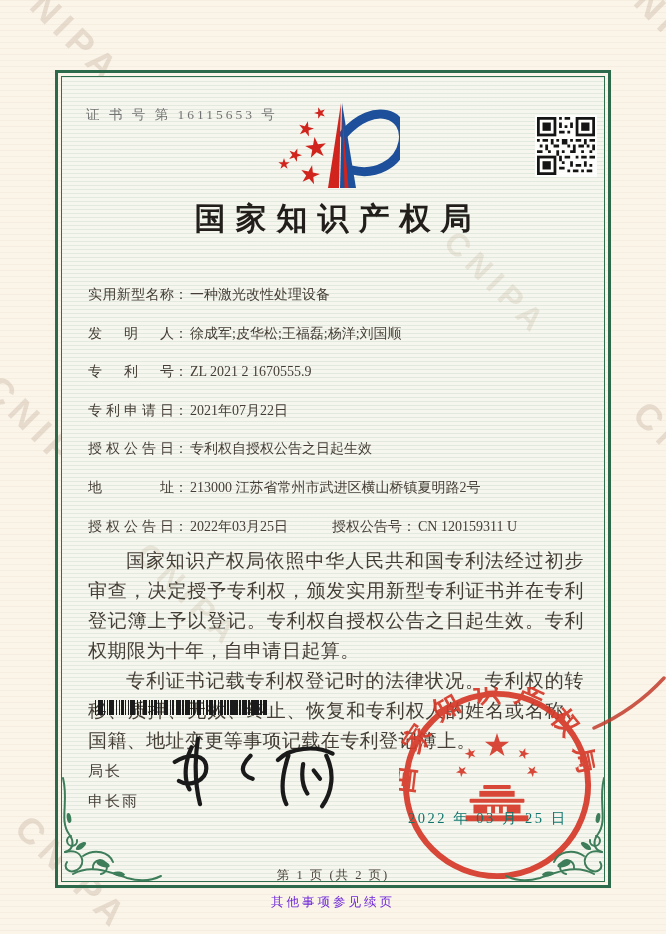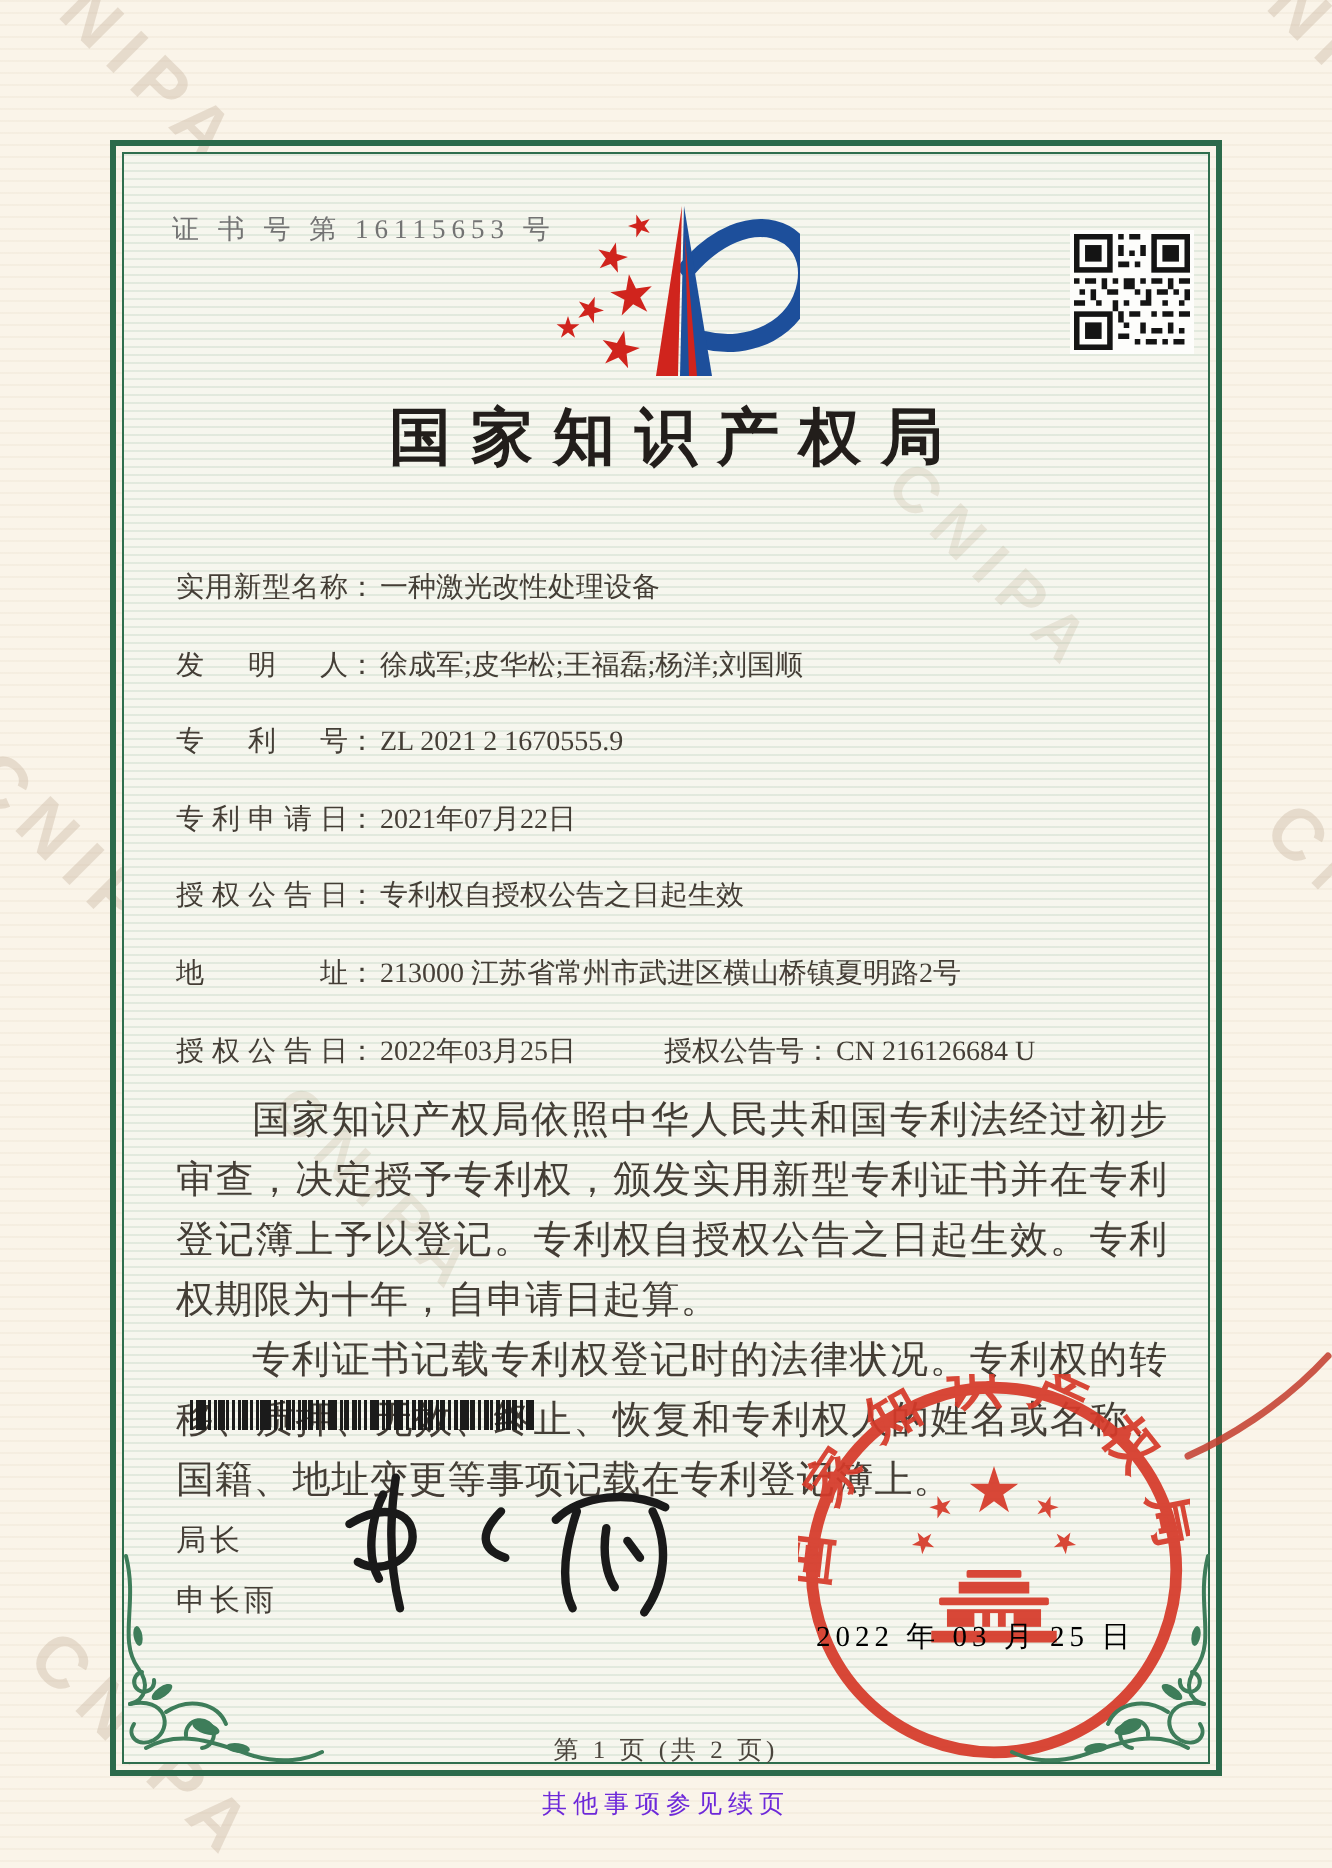--- a/index.html
+++ b/index.html
@@ -48,21 +48,21 @@
     background-image:
       repeating-linear-gradient(90deg,#1b1b1b 0 1.5px,transparent 1.5px 3px),
       repeating-linear-gradient(90deg,#1b1b1b 0 1px,transparent 1px 7px),
       repeating-linear-gradient(90deg,transparent 0 4px,#1b1b1b 4px 6.5px,transparent 6.5px 11px);
   }
   .director{position:absolute;left:88px;top:756px;font-size:15px;line-height:30px;letter-spacing:2px;}
   .signature{position:absolute;left:160px;top:732px;width:200px;height:80px;}
   .seal{position:absolute;left:399px;top:687px;width:196px;height:196px;opacity:.93;}
   .seal-date{
     position:absolute;left:408px;top:809px;width:190px;
-    font-size:14.5px;letter-spacing:2.5px;color:#000000;white-space:nowrap;
+    font-size:14.5px;letter-spacing:2.5px;color:#0f766e;white-space:nowrap;
   }
   .page-info{position:absolute;left:0;right:0;top:851px;text-align:center;font-size:12.5px;letter-spacing:2px;color:#4a443c;margin-top:16px;}
   .cont-note{position:absolute;left:0;right:0;top:894px;text-align:center;font-size:12.5px;letter-spacing:3px;color:#6d28d9;z-index:3;}
   .corner{position:absolute;width:108px;height:110px;z-index:4;}
   .corner-left{left:57px;top:776px;}
   .corner-right{left:502px;top:776px;transform:scaleX(-1);}
   .red-swash{position:absolute;left:592px;top:676px;width:74px;height:70px;z-index:5;}
 </style>
 </head>
 <body>
@@ -136,21 +136,21 @@
     <div class="row">
       <span class="lbl">专利申请日</span><span class="colon">：</span><span>2021年07月22日</span>
     </div>
     <div class="row">
       <span class="lbl">授权公告日</span><span class="colon">：</span><span>专利权自授权公告之日起生效</span>
     </div>
     <div class="row">
       <span class="lbl">地址</span><span class="colon">：</span><span>213000 江苏省常州市武进区横山桥镇夏明路2号</span>
     </div>
     <div class="row">
-      <span class="lbl">授权公告日</span><span class="colon">：</span><span>2022年03月25日</span><span class="lbl2 grant-no">授权公告号</span><span class="colon">：</span><span>CN 216126684 U</span>
+      <span class="lbl">授权公告日</span><span class="colon">：</span><span>2022年03月25日</span><span class="lbl2 grant-no">授权公告号</span><span class="colon">：</span><span>CN 120159311 U</span>
     </div>
   </div>
 
   <div class="paras">
     <p>国家知识产权局依照中华人民共和国专利法经过初步审查，决定授予专利权，颁发实用新型专利证书并在专利登记簿上予以登记。专利权自授权公告之日起生效。专利权期限为十年，自申请日起算。</p>
     <p>专利证书记载专利权登记时的法律状况。专利权的转移、质押、无效、终止、恢复和专利权人的姓名或名称、国籍、地址变更等事项记载在专利登记簿上。</p>
   </div>
 
   <div class="barcode"></div>
 

